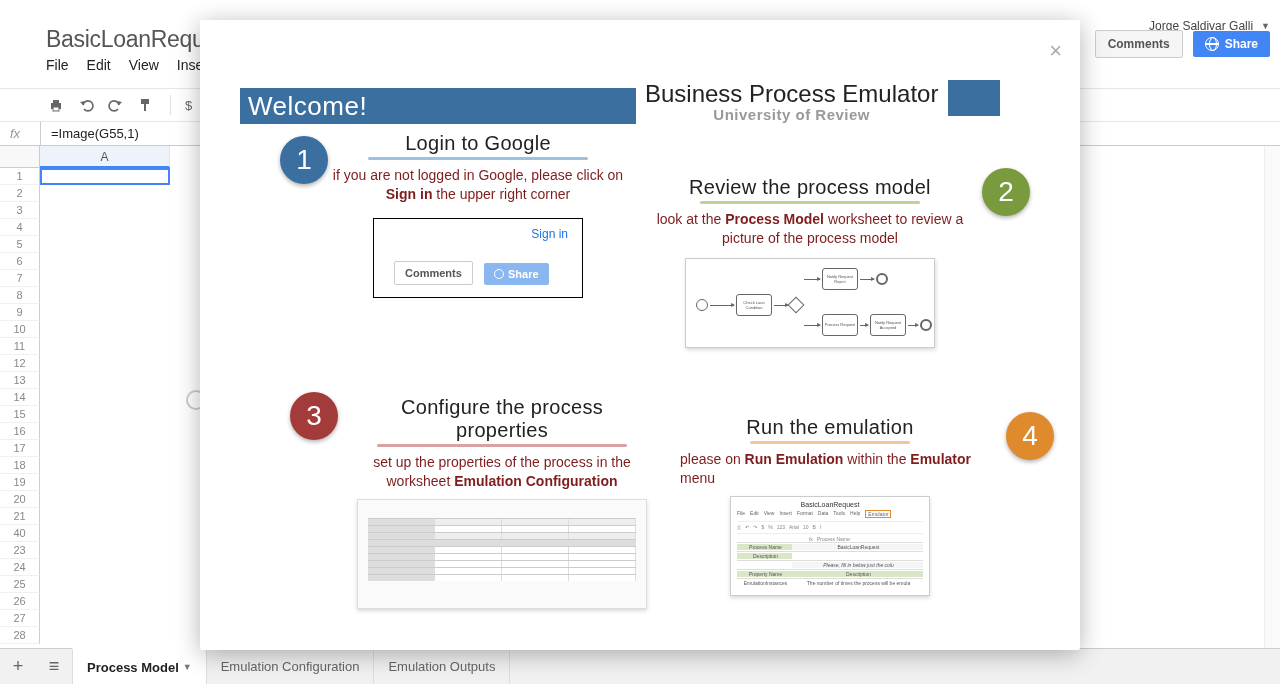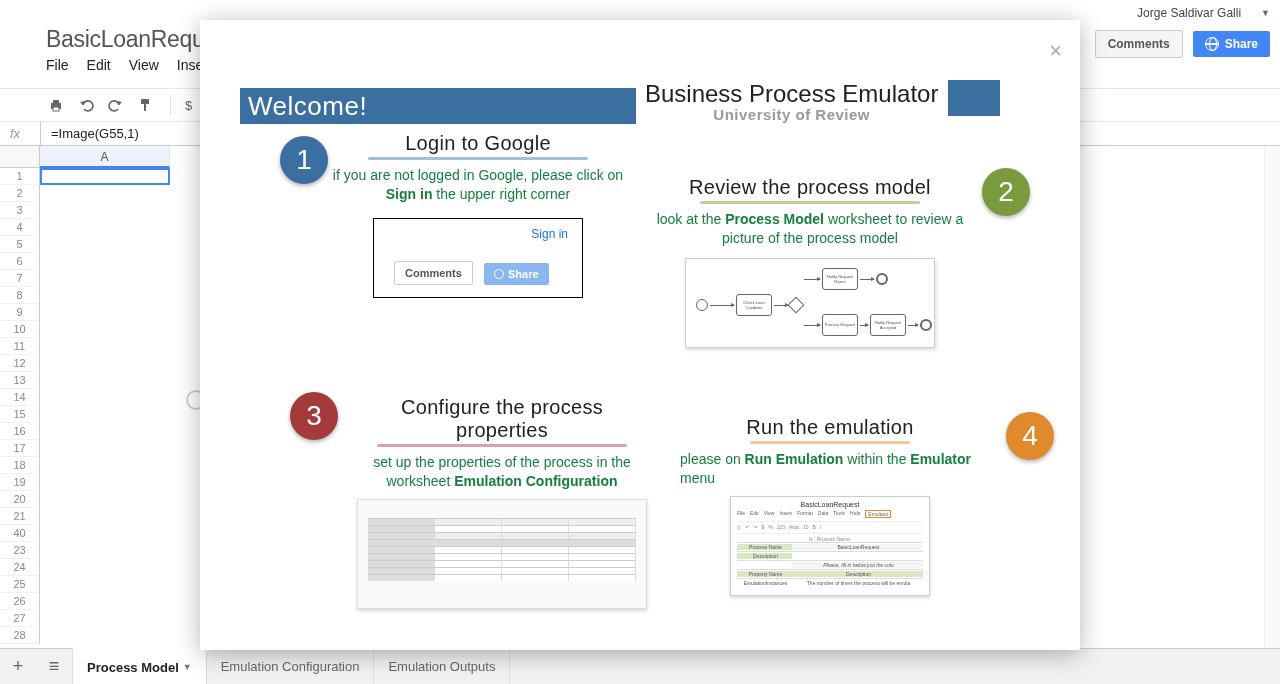--- a/index.html
+++ b/index.html
@@ -1,19 +1,19 @@
 <!DOCTYPE html>
 <html><head>
 <meta charset="utf-8">
 <style>
   * { box-sizing: border-box; margin: 0; padding: 0; }
   html, body { width: 1280px; height: 684px; overflow: hidden; font-family: Arial, sans-serif; background: #fff; color: #222; }
   
   
-  .user-bar { position: absolute; top: 0; right: 10px; height: 26px; display: flex; align-items: center; font-size: 12px; color: #444; gap:20px;justify-content:space-between; }
+  .user-bar { position: absolute; top: 13px; right: 10px; height: 26px; display: flex; align-items: center; font-size: 12px; color: #444; gap:8px;justify-content:space-between; }
   .user-bar .caret { font-size: 9px; color:#666; }
 
   
   .header { position: absolute; top: 26px; left: 46px; right: 10px; }
   .doc-title { font-size: 23px; font-weight: 400; color: #555; letter-spacing:-0.3px; }
   .menu-bar { margin-top: 4px; display: flex; gap: 18px; font-size: 14px; color: #222; }
   .menu-bar div { cursor: pointer; }
 
   .header-right { position: absolute; top: 30px; right: 10px; display: flex; gap: 10px; align-items: center; }
   .comments-btn { background:#f5f5f5; border:1px solid #ccc; border-radius:2px; padding:6px 12px; font-size:12px; font-weight:bold; color:#555; }
@@ -66,21 +66,21 @@
   .banner-sub { font-family: Arial, sans-serif; font-weight:bold; font-size:15px; color:#999; letter-spacing:0.5px; margin-top:-2px;}
   .banner-blue-right { background:#3b6fa0; width:58px; height:36px; margin-left:10px;}
 
   .steps { position:relative; height:480px; }
   .step { position:absolute; width:360px; }
   .step .num { width:48px; height:48px; border-radius:50%; display:flex; align-items:center; justify-content:center; font-family: Impact,'Arial Narrow',sans-serif; font-size:28px; color:#fff; position:absolute; box-shadow: 0 2px 4px rgba(0,0,0,0.3);}
   .num1{background:#3b6fa0;} .num2{background:#7a9a3e;} .num3{background:#a33b3b;} .num4{background:#e08a2e;}
   .step-heading { font-family: Impact,'Arial Narrow',sans-serif; font-size:20px; color:#222; letter-spacing:0.3px;}
   .step-underline { height:3px; width:220px; border-radius:2px; margin-top:2px; margin-bottom:6px;}
   .ul1{background:#9fc1e0;} .ul2{background:#bcd296;} .ul3{background:#d9a1a1;} .ul4{background:#f1c799;}
-  .step-desc { font-size:14px; color:#15803d; line-height:1.35; }
+  .step-desc { font-size:14px; color:#7f1d1d; line-height:1.35; }
   .step-desc b { font-weight:bold; }
 
   
   .step1 { top:16px; left:40px; }
   .step1 .num { left:0; top:4px; }
   .step1 .content { margin-left:36px; text-align:center; }
   .step1 .step-underline{margin-left:auto;margin-right:auto;}
   .step1 .sign-box { border:1px solid #000; width:210px; height:80px; margin: 14px auto 0 auto; position:relative;}
   .sign-box .signin-link { position:absolute; top:8px; right:14px; font-size:12px; color:#1a73e8;}
   .sign-box .mini-comments { position:absolute; bottom:12px; left:20px; background:#fff; border:1px solid #ccc; border-radius:2px; padding:5px 10px; font-size:11px; font-weight:bold; color:#555;}

